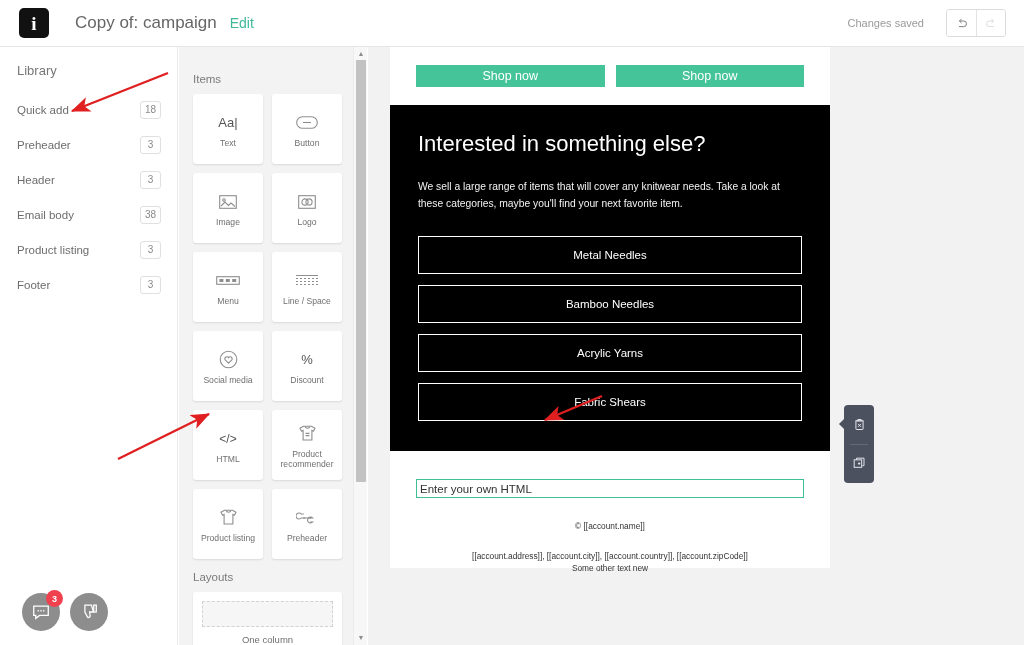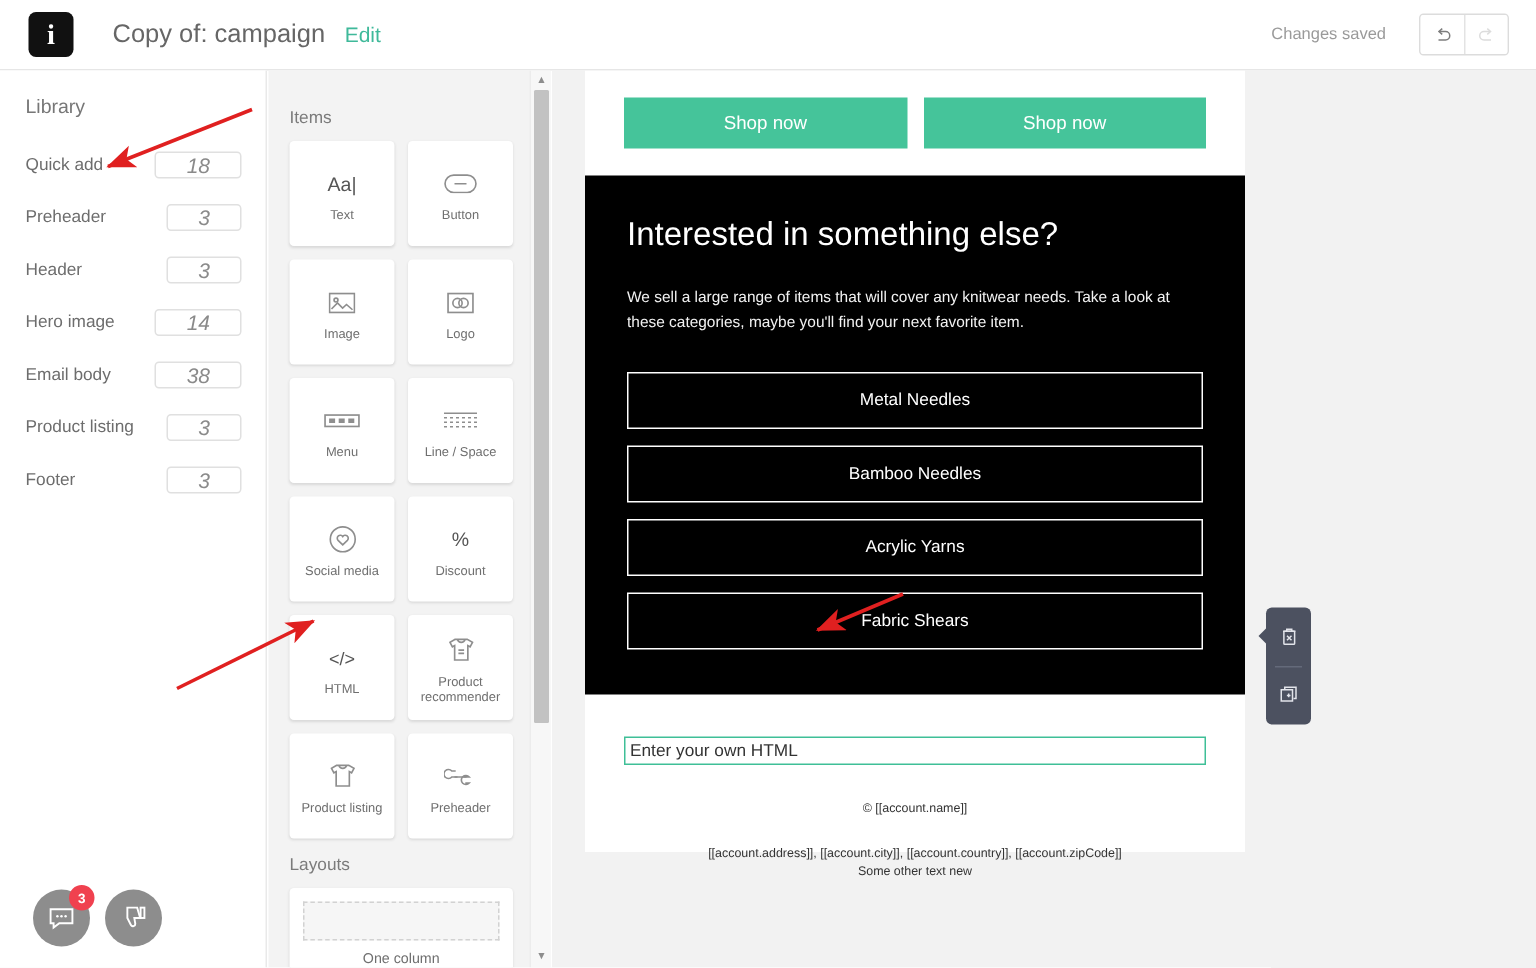--- a/index.html
+++ b/index.html
@@ -39,22 +39,22 @@
     background: #fff; border-right: 1px solid #e9e9e9; padding-top: 16px;
   }
   .lib-title { font-size: 13px; color: #777; margin: 0 0 14px 17px; }
   .lib-item {
     height: 35px; display: flex; align-items: center;
     padding: 0 16px 0 17px; cursor: pointer;
   }
   .lib-label { font-size: 11.5px; color: #6d6d6d; }
   .lib-count {
     margin-left: auto; min-width: 21px; height: 18px; border: 1px solid #e0e0e0;
-    border-radius: 3px; font-size: 14px; color: #8a8a8a; display: flex;
-    align-items: center; justify-content: center; padding: 0 20px; background: #fff; font-style: italic;
+    border-radius: 3px; font-size: 10px; color: #8a8a8a; display: flex;
+    align-items: center; justify-content: center; padding: 0 4px; background: #fff;
   }
 
   
   .items-panel {
     position: absolute; top: 47px; left: 179px; width: 188px; height: 598px;
     background: #f3f3f3; overflow: hidden;
   }
   .panel-heading { font-size: 11.5px; color: #7b7b7b; margin: 26px 0 9px 14px; }
   .tile-grid {
     display: grid; grid-template-columns: 70px 70px; gap: 9px;
@@ -85,21 +85,21 @@
   .canvas-area {
     position: absolute; top: 47px; left: 368px; width: 656px; height: 598px;
     background: #f2f2f2; overflow: hidden;
   }
   .email {
     position: absolute; top: 0; left: 22px; width: 440px; background: #fff;
     height: 521px;
   }
   .cta-row { display: flex; gap: 11px; padding: 18px 26px 18px; }
   .cta-btn {
-    flex: 1; height: 34px; background: #45c49a; color: #fff; font-size: 12.5px;
+    flex: 1; height: 22px; background: #45c49a; color: #fff; font-size: 12.5px;
     display: flex; align-items: center; justify-content: center; cursor: pointer; text-align: right;
   }
   .black-sec { background: #000; margin: 0 0 0 0; padding: 26px 28px 30px; }
   .bs-head { color: #fff; font-size: 22px; font-weight: 400; margin-bottom: 22px; }
   .bs-body { color: #f2f2f2; font-size: 10.3px; line-height: 1.62; margin-bottom: 24px; }
   .cat-grid { display: grid; grid-template-columns: 1fr; gap: 11px; }
   .cat-btn {
     height: 38px; border: 1.5px solid #ffffff; color: #fff; font-size: 11.5px;
     display: flex; align-items: center; justify-content: center; cursor: pointer;
   }
@@ -182,24 +182,20 @@
       <span class="lib-label">Quick add</span>
       <span class="lib-count">18</span>
     </div>
     <div class="lib-item">
       <span class="lib-label">Preheader</span>
       <span class="lib-count">3</span>
     </div>
     <div class="lib-item">
       <span class="lib-label">Header</span>
       <span class="lib-count">3</span>
-    </div>
-    <div class="lib-item">
-      <span class="lib-label">Hero image</span>
-      <span class="lib-count">14</span>
     </div>
     <div class="lib-item">
       <span class="lib-label">Email body</span>
       <span class="lib-count">38</span>
     </div>
     <div class="lib-item">
       <span class="lib-label">Product listing</span>
       <span class="lib-count">3</span>
     </div>
     <div class="lib-item">

